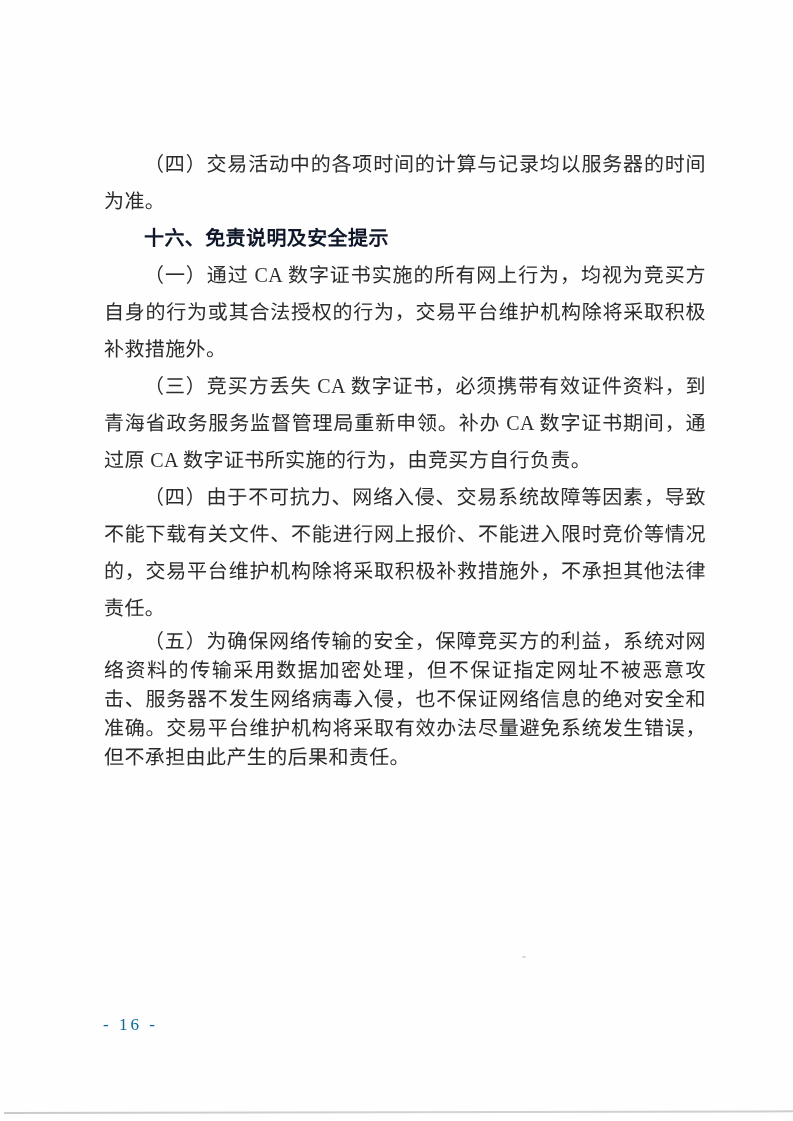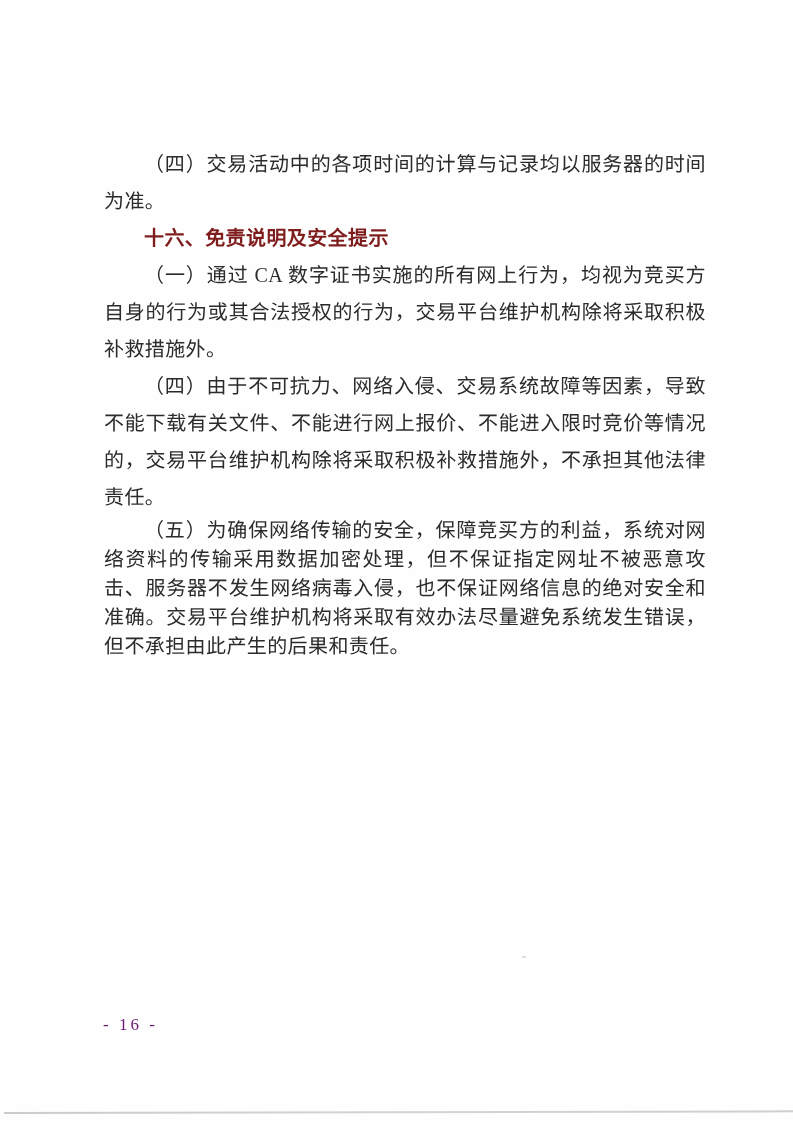--- a/index.html
+++ b/index.html
@@ -33,31 +33,31 @@
   }
   .para.loose {
     line-height: 29px;
   }
   .heading {
     margin: 0;
     text-indent: 2em;
     font-size: 20px;
     line-height: 37px;
     font-weight: bold;
-    color: #7f1d1d;
+    color: #0f172a;
     font-family: "Liberation Sans", "DejaVu Sans", sans-serif;
   }
   .page-number {
     position: absolute;
     left: 103px;
     top: 1014px;
     font-size: 17px;
     line-height: 22px;
     letter-spacing: 3px;
-    color: #701a75;
+    color: #0369a1;
     font-family: "Liberation Serif", "DejaVu Serif", serif;
   }
   .scan-edge {
     position: absolute;
     left: 4px;
     bottom: 7px;
     width: 789px;
     height: 2px;
     background: linear-gradient(90deg, #c2c2c2 0%, #cccccc 55%, #c6c6c6 100%);
     transform: rotate(-0.12deg);
@@ -81,20 +81,21 @@
 <div class="page">
 
   <div class="textblock">
     <p class="para">（四）交易活动中的各项时间的计算与记录均以服务器的时间为准。</p>
 
     <h2 class="heading">十六、免责说明及安全提示</h2>
 
     <p class="para">（一）通过 CA 数字证书实施的所有网上行为，均视为竞买方自身的行为或其合法授权的行为，交易平台维护机构除将采取积极补救措施外。</p>
 
 
+    <p class="para">（三）竞买方丢失 CA 数字证书，必须携带有效证件资料，到青海省政务服务监督管理局重新申领。补办 CA 数字证书期间，通过原 CA 数字证书所实施的行为，由竞买方自行负责。</p>
 
     <p class="para">（四）由于不可抗力、网络入侵、交易系统故障等因素，导致不能下载有关文件、不能进行网上报价、不能进入限时竞价等情况的，交易平台维护机构除将采取积极补救措施外，不承担其他法律责任。</p>
 
     <p class="para loose">（五）为确保网络传输的安全，保障竞买方的利益，系统对网络资料的传输采用数据加密处理，但不保证指定网址不被恶意攻击、服务器不发生网络病毒入侵，也不保证网络信息的绝对安全和准确。交易平台维护机构将采取有效办法尽量避免系统发生错误，但不承担由此产生的后果和责任。</p>
   </div>
 
   <div class="page-number">- 16 -</div>
 
   <div class="speck"></div>
 

